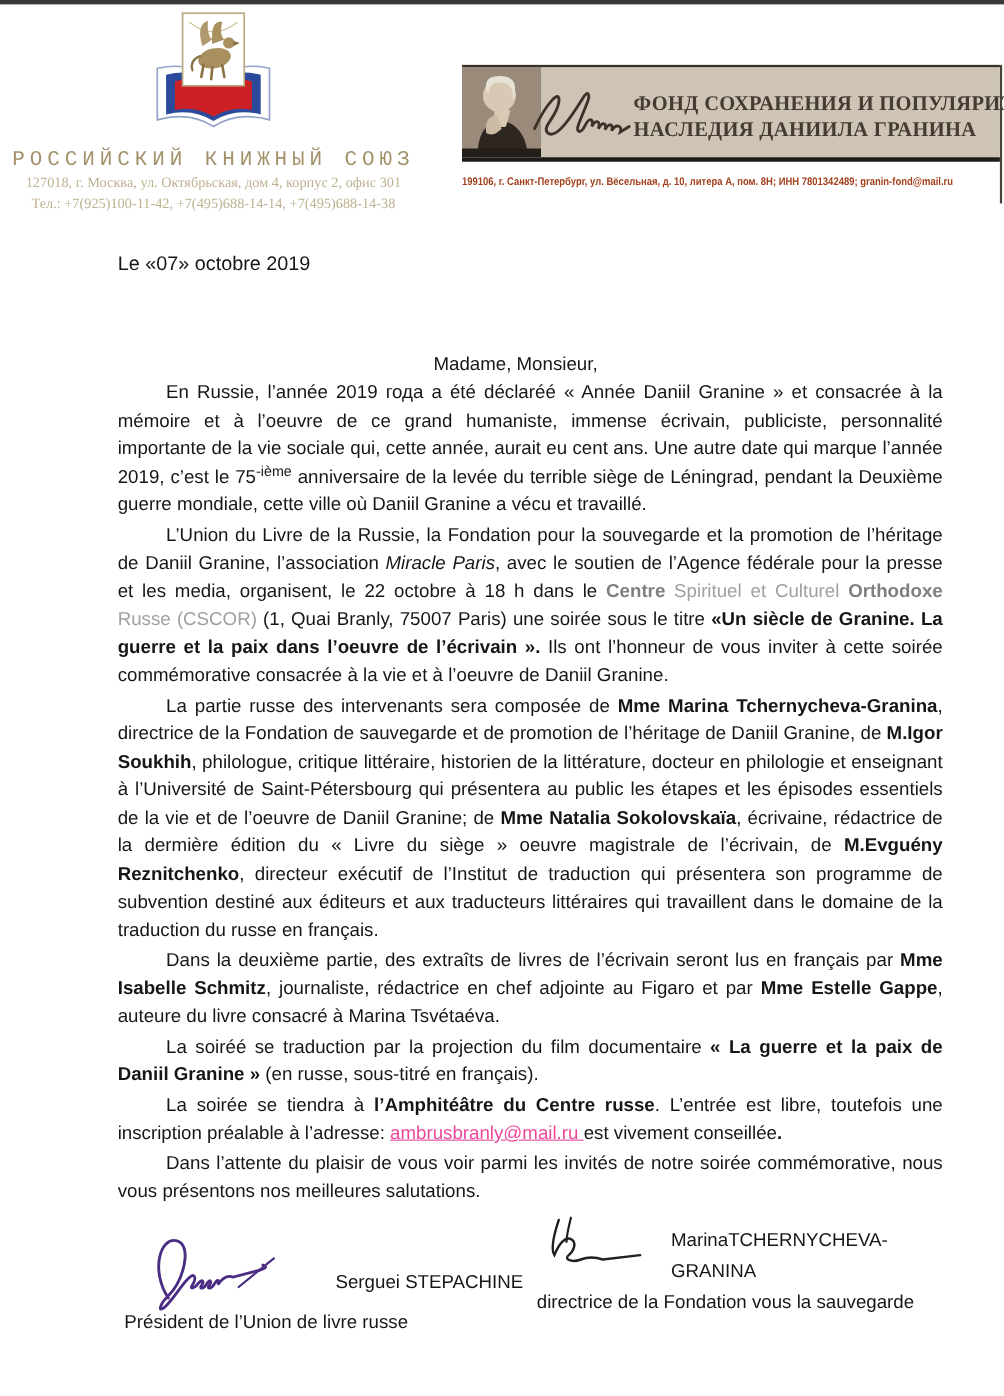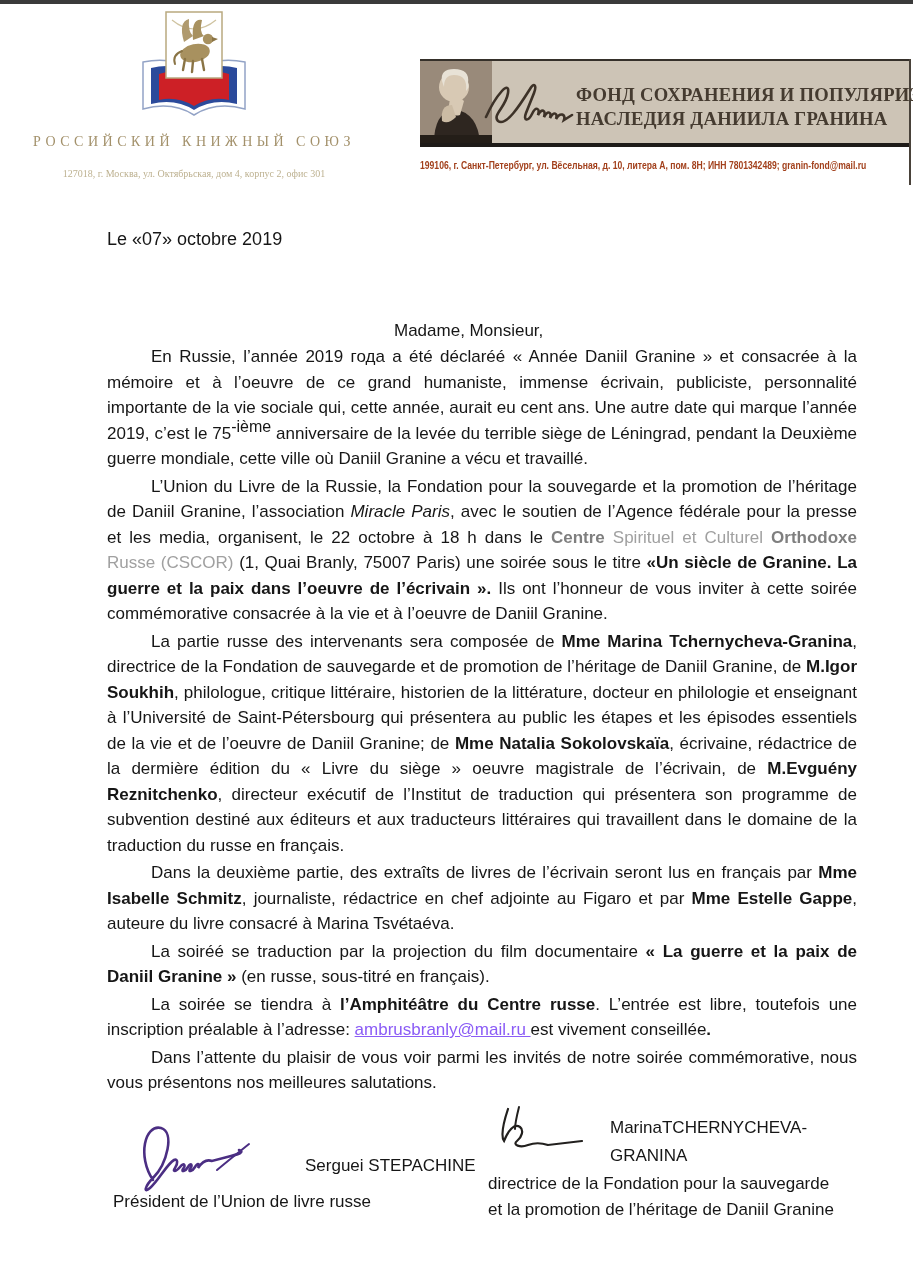--- a/index.html
+++ b/index.html
@@ -3,23 +3,23 @@
 <meta charset="utf-8">
 <style>
   html,body{margin:0;padding:0;background:#ffffff;}
   #page{position:relative;width:913px;height:1269px;background:#ffffff;overflow:hidden;
         font-family:"Liberation Sans",sans-serif;color:#161616;}
   .top-band{position:absolute;left:0;top:0;width:913px;height:4px;background:#3a3a3a;}
 
   
   .lh-left{position:absolute;left:8px;top:10px;width:372px;text-align:center;}
   .lh-left svg{display:block;margin:0 auto;}
-  .rks-name{margin-top:6px;font-family:Liberation Serif, serif;font-size:14px;
+  .rks-name{margin-top:6px;font-family:Liberation Mono, monospace;font-size:19px;
             letter-spacing:4.5px;color:#a3916b;white-space:nowrap;}
-  .rks-addr{margin-top:14px;font-family:"Liberation Serif",serif;font-size:10px;
+  .rks-addr{font-family:"Liberation Serif",serif;font-size:13px;
             color:#bdb190;line-height:19px;}
 
   
   .lh-right{position:absolute;left:420px;top:59px;width:489px;
             border-right:2px solid #49423a;padding-bottom:14px;}
   .banner{position:relative;height:82px;background:#cdc4b6;
           border-top:2px solid #35302a;border-bottom:4px solid #1e1b18;}
   .banner-photo{position:absolute;left:0;top:0;width:72px;height:82px;overflow:hidden;}
   .banner-sig{position:absolute;left:58px;top:4px;}
   .banner-text{position:absolute;left:156px;top:22px;font-family:"Liberation Serif",serif;
@@ -31,22 +31,22 @@
   
   .date-line{position:absolute;left:107px;top:229px;font-size:18px;text-align:right;}
   .salutation{position:absolute;left:394px;top:305px;font-size:17px;margin-top:16px;}
   .letter-body{position:absolute;left:107px;top:344px;width:750px;}
   .letter-body p{margin:0 0 2px 0;text-indent:44px;text-align:justify;
                  font-size:17px;line-height:25.5px;}
   .seg-b{font-weight:bold;}
   .seg-i{font-style:italic;margin-top:32px;}
   .seg-gray{color:#a0a0a0;}
   .seg-grayb{color:#7f7f7f;font-weight:bold;}
-  .seg-link{color:#8b5cf6;text-decoration:underline;cursor:pointer;}
-  .letter-body sup{font-size:16px;line-height:0;}
+  .seg-link{color:#ec4899;text-decoration:underline;cursor:pointer;}
+  .letter-body sup{font-size:13px;line-height:0;}
 
   
   .sig-area{position:absolute;left:0;top:1100px;width:913px;height:169px;font-size:17px;}
   .sig-area .abs{position:absolute;}
   .name-row{display:flex;width:237px;}
 </style>
 </head>
 <body>
 
 <div id="page">
@@ -66,20 +66,21 @@
         <ellipse cx="57" cy="43" rx="15" ry="9" fill="#a8915f" transform="rotate(-12 57 43)"></ellipse>
         <circle cx="70" cy="29" r="5.2" fill="#a8915f"></circle>
         <path d="M74 27 L80 29 L74 32 Z" fill="#8a7445"></path>
         <path d="M47 49 L45 60 M55 51 L54 62 M64 49 L66 60" stroke="#8a7445" stroke-width="2.4" fill="none" stroke-linecap="round"></path>
         <path d="M44 41 Q34 45 37 54" stroke="#8a7445" stroke-width="2" fill="none" stroke-linecap="round"></path>
       </g>
     </svg>
     <div class="rks-name">РОССИЙСКИЙ КНИЖНЫЙ СОЮЗ</div>
     <div class="rks-addr">
       <div>127018, г. Москва, ул. Октябрьская, дом 4, корпус 2, офис 301</div>
+      <div>Тел.: +7(925)100-11-42, +7(495)688-14-14, +7(495)688-14-38</div>
     </div>
   </div>
 
   <div class="lh-right">
     <div class="banner">
       <div class="banner-photo">
         <svg width="72" height="82" viewBox="0 0 72 82">
           <rect width="72" height="82" fill="#8a7b6b"></rect>
           <rect width="72" height="82" fill="#a79a89" opacity="0.5"></rect>
           <circle cx="34" cy="26" r="15" fill="#d8c9b4"></circle>
@@ -124,17 +125,16 @@
 
     <svg class="abs" style="left:492px;top:3px;" width="100" height="56" viewBox="0 0 100 56">
       <path d="M16 6 C12 18 8 32 12 38 C16 28 22 20 28 24 C32 27 30 34 25 38 C20 42 28 45 36 42 C44 39 50 40 56 42 L90 38" fill="none" stroke="#22201e" stroke-width="2.2" stroke-linecap="round"></path>
       <path d="M27 4 C25 12 23 20 23 26" fill="none" stroke="#22201e" stroke-width="2" stroke-linecap="round"></path>
     </svg>
     <div class="abs name-row" style="left:610px;top:18px;">
       <span>Marina</span>
       <span>TCHERNYCHEVA-</span>
     </div>
     <div class="abs" style="left:610px;top:46px;">GRANINA</div>
-    <div class="abs" style="left:488px;top:74px;">directrice de la Fondation pour la sauvegarde</div>
-    <div class="abs" style="left:488px;top:100px;">et la promotion de l’héritage de Daniil Granine</div>
+    <div class="abs" style="left:488px;top:74px;">directrice de la Fondation vous la sauvegarde</div>
   </div>
 
 </div>
 
 </body></html>

